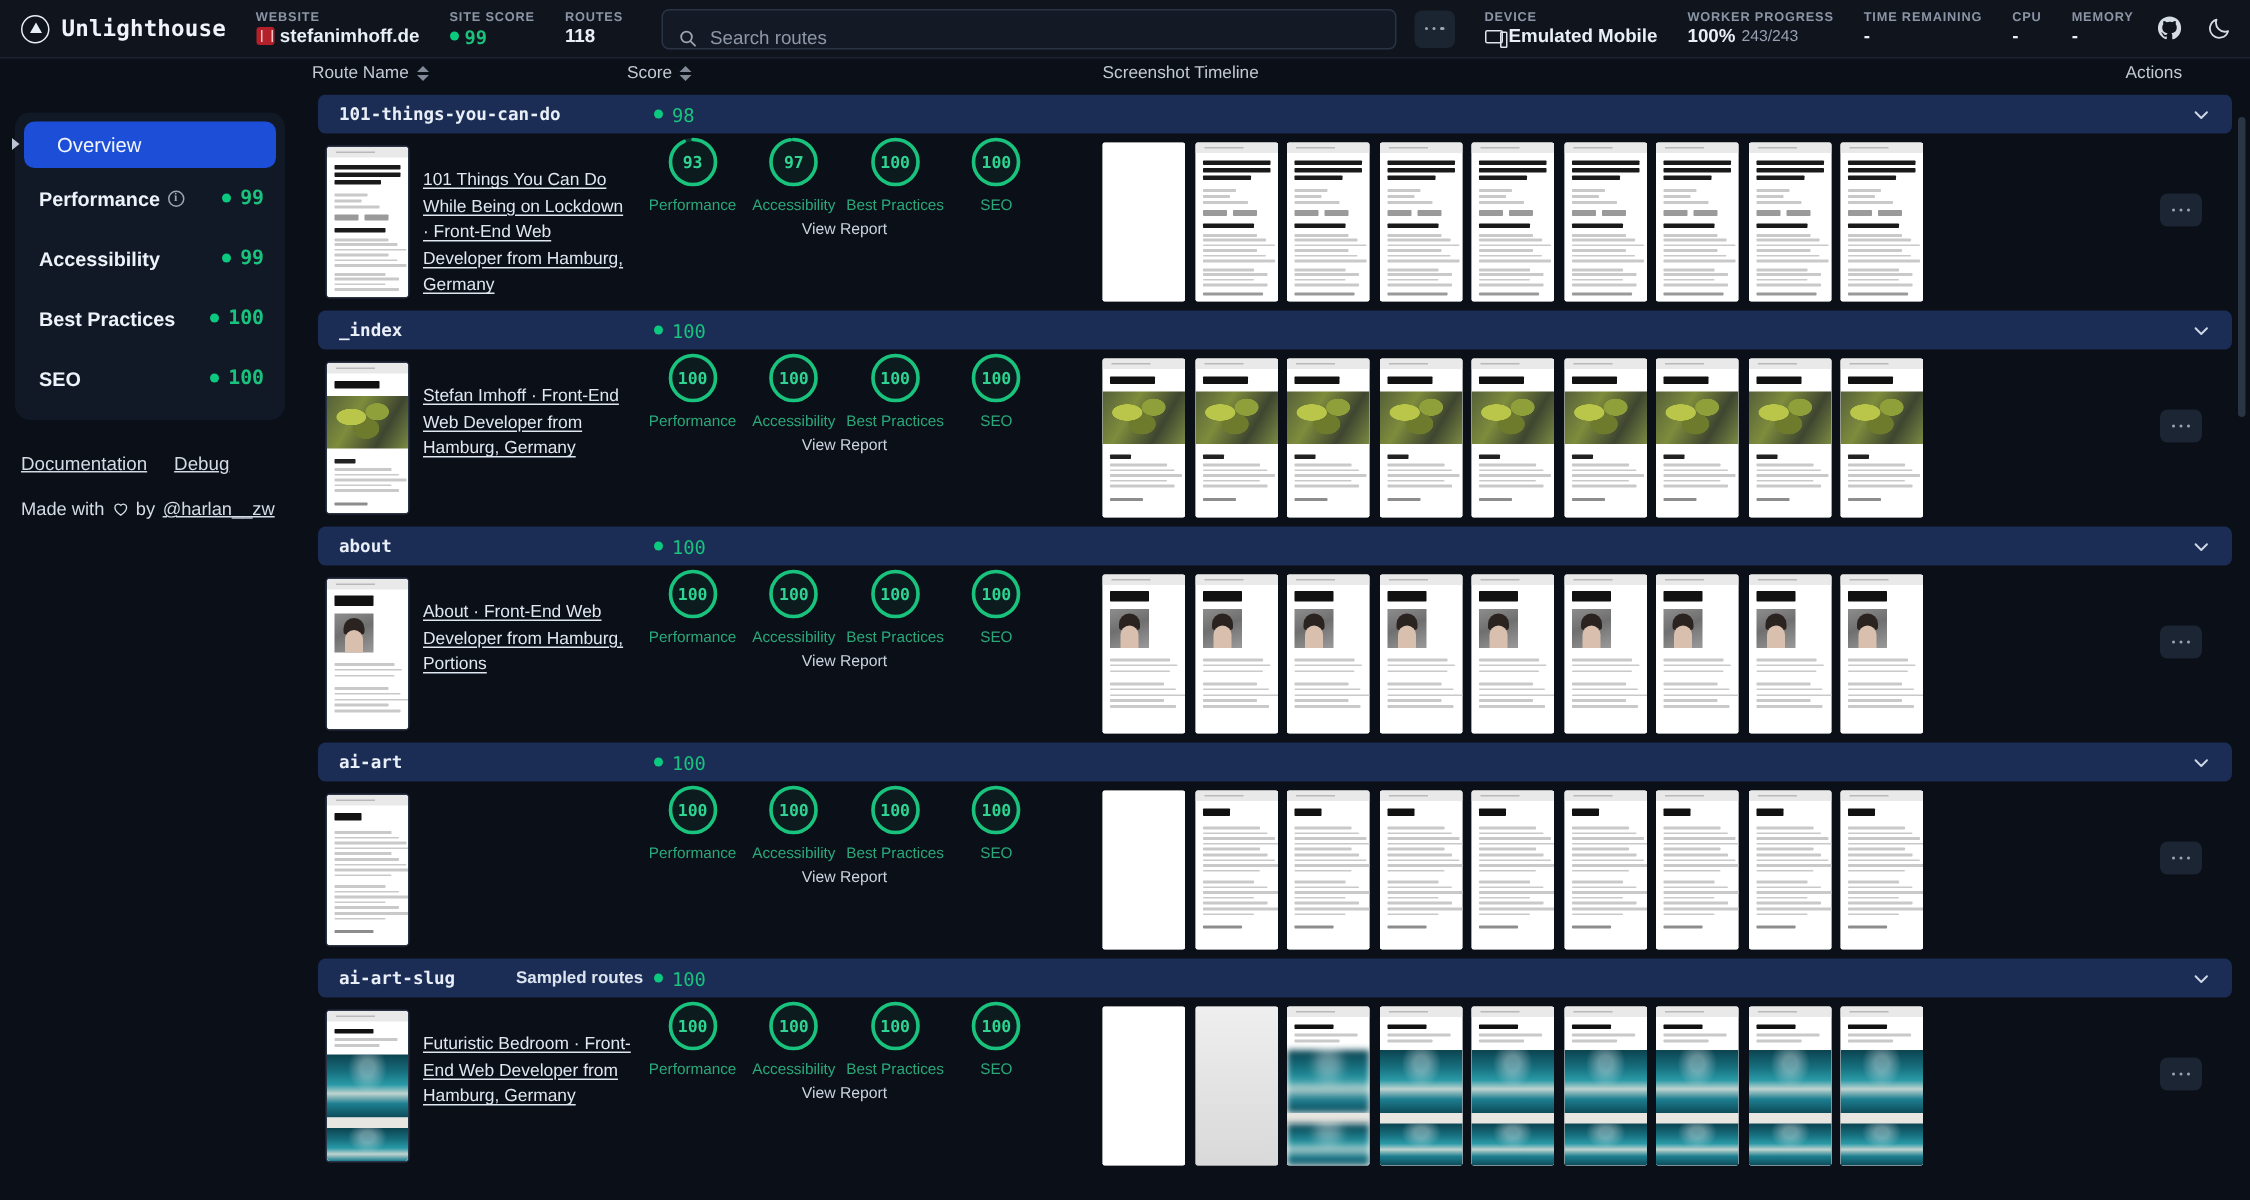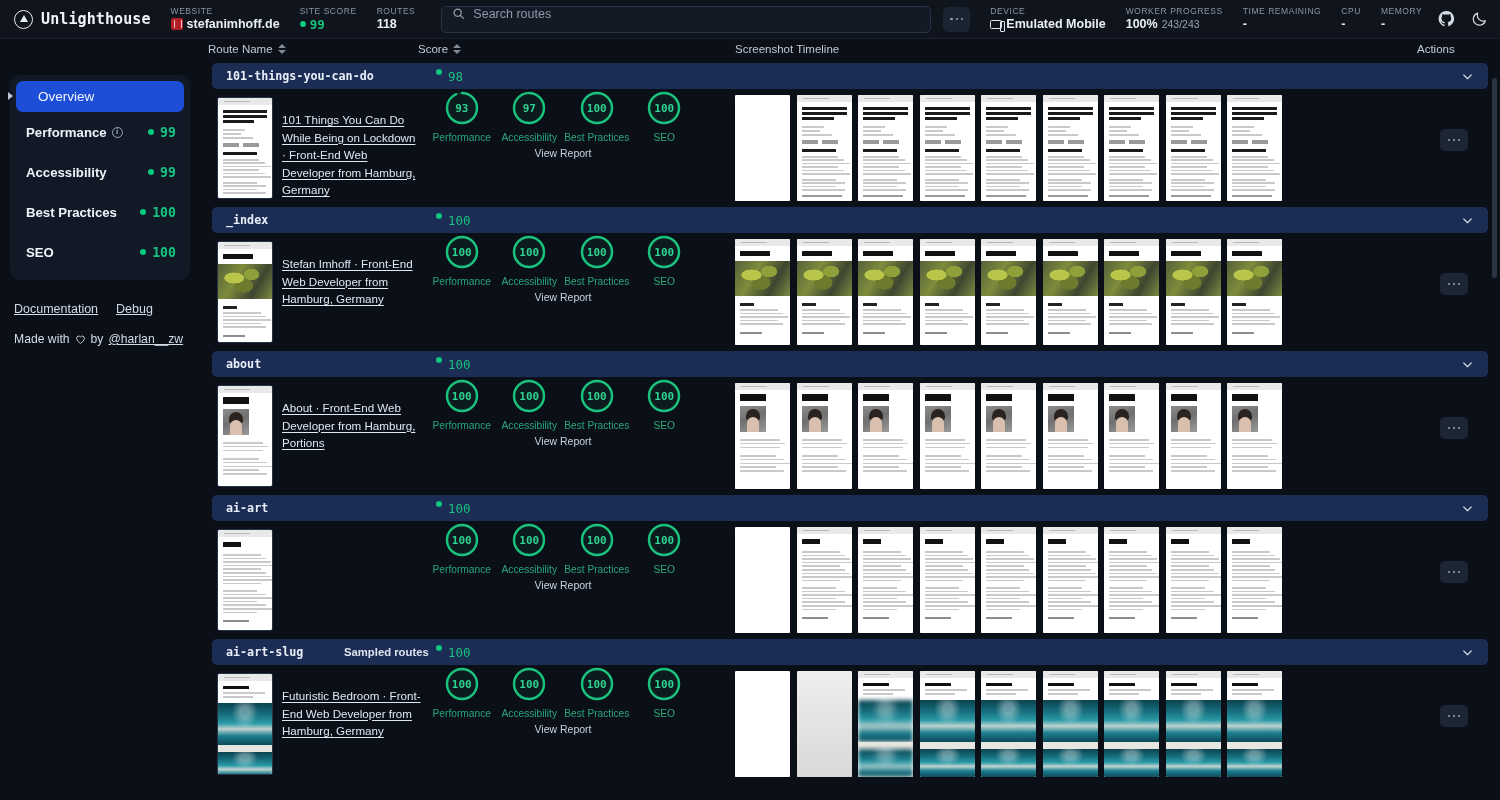--- a/index.html
+++ b/index.html
@@ -35,21 +35,21 @@
   }
   .brand-name {
     font-size: 15px; font-weight: 700; letter-spacing: .1px;
     font-family: "DejaVu Sans Mono", monospace;
     color: #f0f4fa;
   }
 
   .stat { margin-left: 20px; line-height: 1.22; }
   .stat-label {
     font-size: 8.5px; letter-spacing: .55px; color: #8b95a6;
-    text-transform: uppercase; font-weight: 400; white-space: nowrap;
+    text-transform: uppercase; font-weight: 700; white-space: nowrap;
   }
   .stat-value {
     font-size: 12.5px; font-weight: 700; color: #e9eff7;
     display: flex; align-items: center; gap: 4px; white-space: nowrap;
   }
   .stat-value .sub { font-size: 10.5px; font-weight: 400; color: #97a1b2; }
   .favicon {
     width: 12px; height: 12px; border-radius: 2px;
     background: #b4202a; position: relative; flex: none;
     display:inline-block;
@@ -67,21 +67,21 @@
   }
   .device-icon:after{
     content:""; position:absolute; right:-4px; top:0px; width:3px; height:9px;
     border:1.4px solid #dde4ee; border-radius:1px;
   }
 
   
   .search-wrap {
     margin-left: 26px; width: 522px; height: 27px;
     background: #141a25; border: 1px solid #2b3446; border-radius: 5px;
-    display: flex; align-items: flex-start; padding: 0 10px; gap: 8px;
+    display: flex; align-items: flex-end; padding: 0 10px; gap: 8px;
   }
   .search-wrap input {
     background: transparent; border: none; outline: none;
     font-family: "Liberation Sans", sans-serif;
     font-size: 12.5px; color: #d6dee9; width: 100%;
   }
   .search-wrap input::placeholder { color: #8e98a8; }
   .ico-search { width: 13px; height: 13px; flex: none; opacity: .78; }
 
   .kebab-btn {
@@ -162,21 +162,21 @@
     display: flex; align-items: center; position: relative; cursor: pointer;
   }
   .grp-name {
     position: absolute; left: 14px; font-size: 11.7px; font-weight: 700; color: #e9eff8;
     font-family: "DejaVu Sans Mono", monospace;
   }
   .grp-sampled {
     position: absolute; left: 132px; font-size: 11.3px; font-weight: 700; color: #dbe3ee;
   }
   .grp-score {
-    position: absolute; left: 224px; display: flex; align-items: flex-start; gap: 6px;
+    position: absolute; left: 224px; display: flex; align-items: center; gap: 6px;
     font-size: 12.5px; font-weight: 400;
   }
   .grp-caret {
     position: absolute; right: 14px; width: 13px; height: 13px;
   }
   .row {
     height: 118px; position: relative;
   }
   .thumb-main {
     position: absolute; left: 18px; top: 9px; width: 54px; height: 100px;

